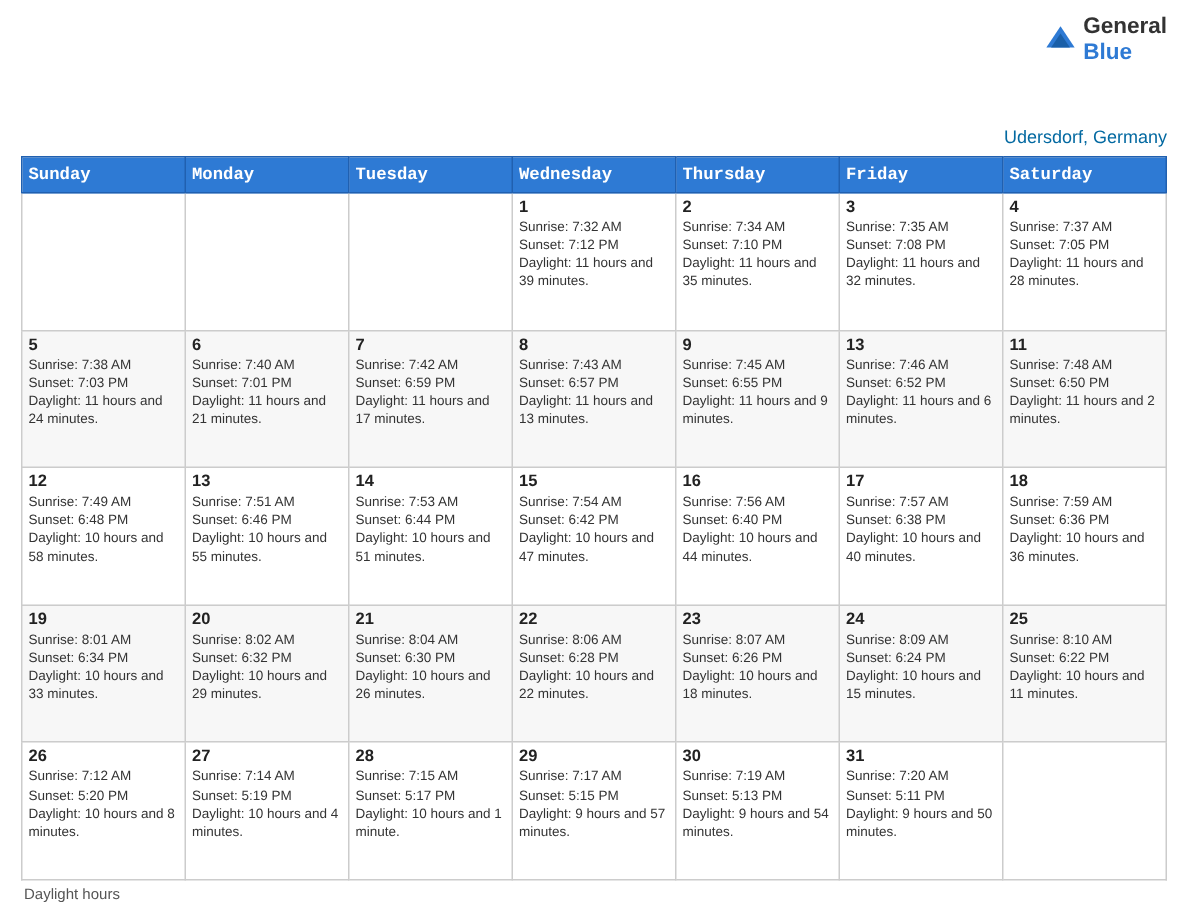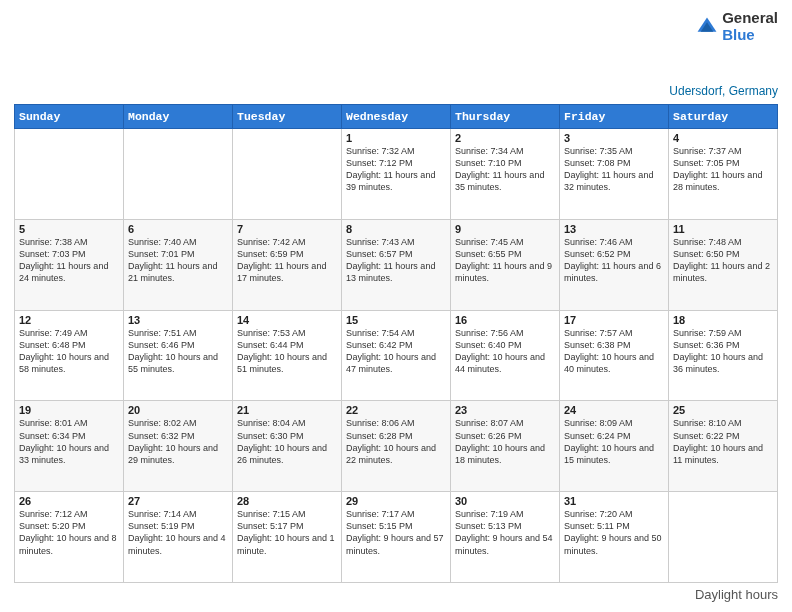--- a/index.html
+++ b/index.html
@@ -91,25 +91,24 @@
     }
     .cell-detail {
       font-size: 9px;
       color: #333;
       line-height: 1.35;
     }
     .empty-cell {
       background: #fff !important;
     }
     .footer-note {
-      font-size: 13px;
+      font-size: 10px;
       color: #555;
       margin-top: 4px;
       padding-left: 2px;
-      text-align: right;
     }
   </style>
 </head>
 <body>
 
 <div class="page">
   <div class="header">
     <div class="logo">
       <svg class="logo-icon" viewBox="0 0 28 28">
         <polygon points="14,2 26,20 2,20" fill="#2e7ad4"></polygon>

